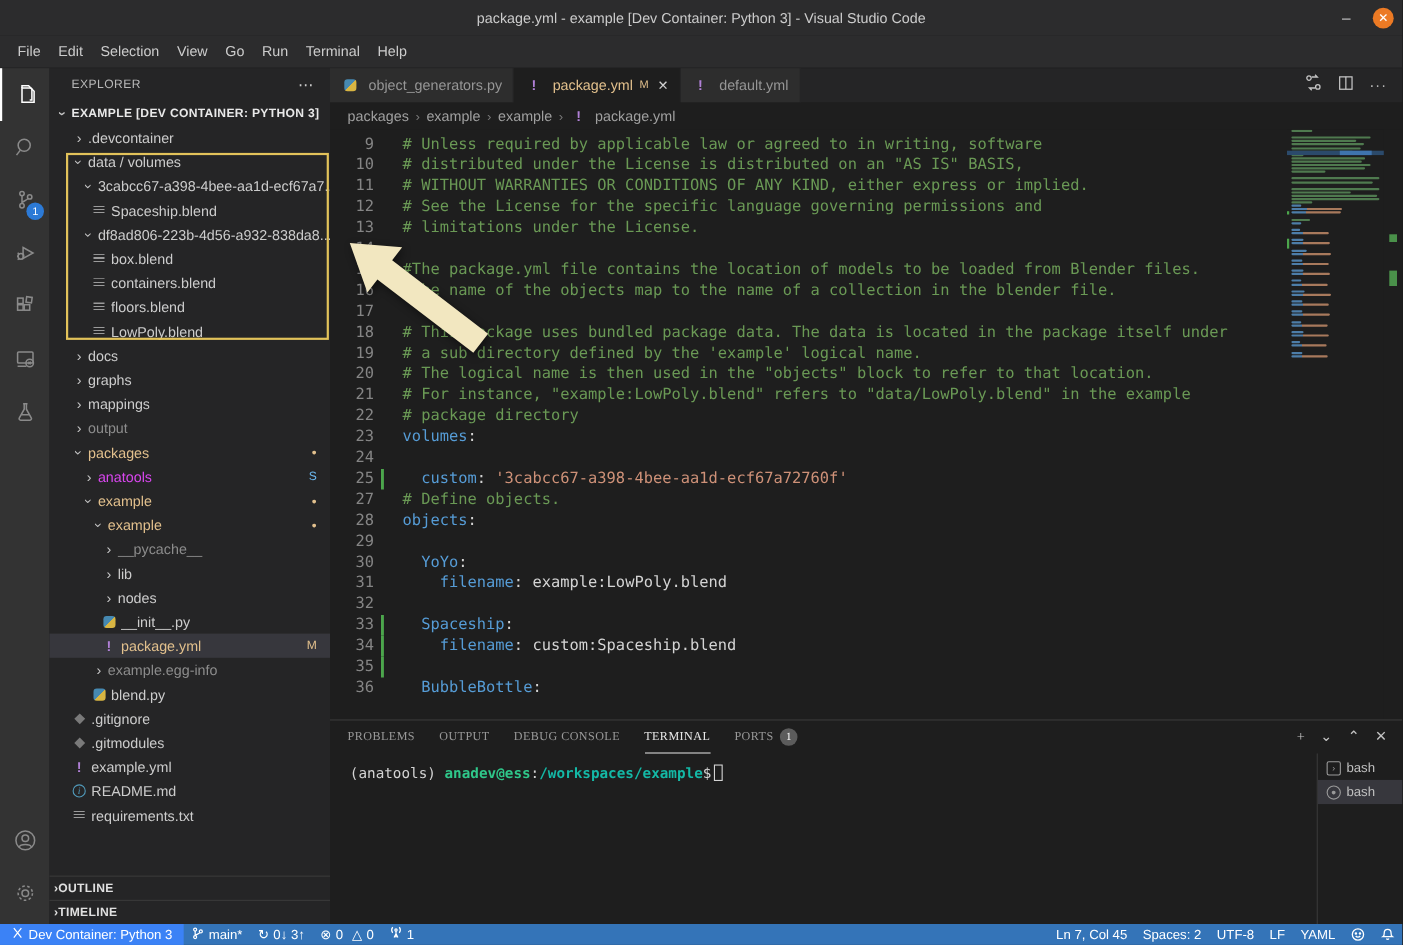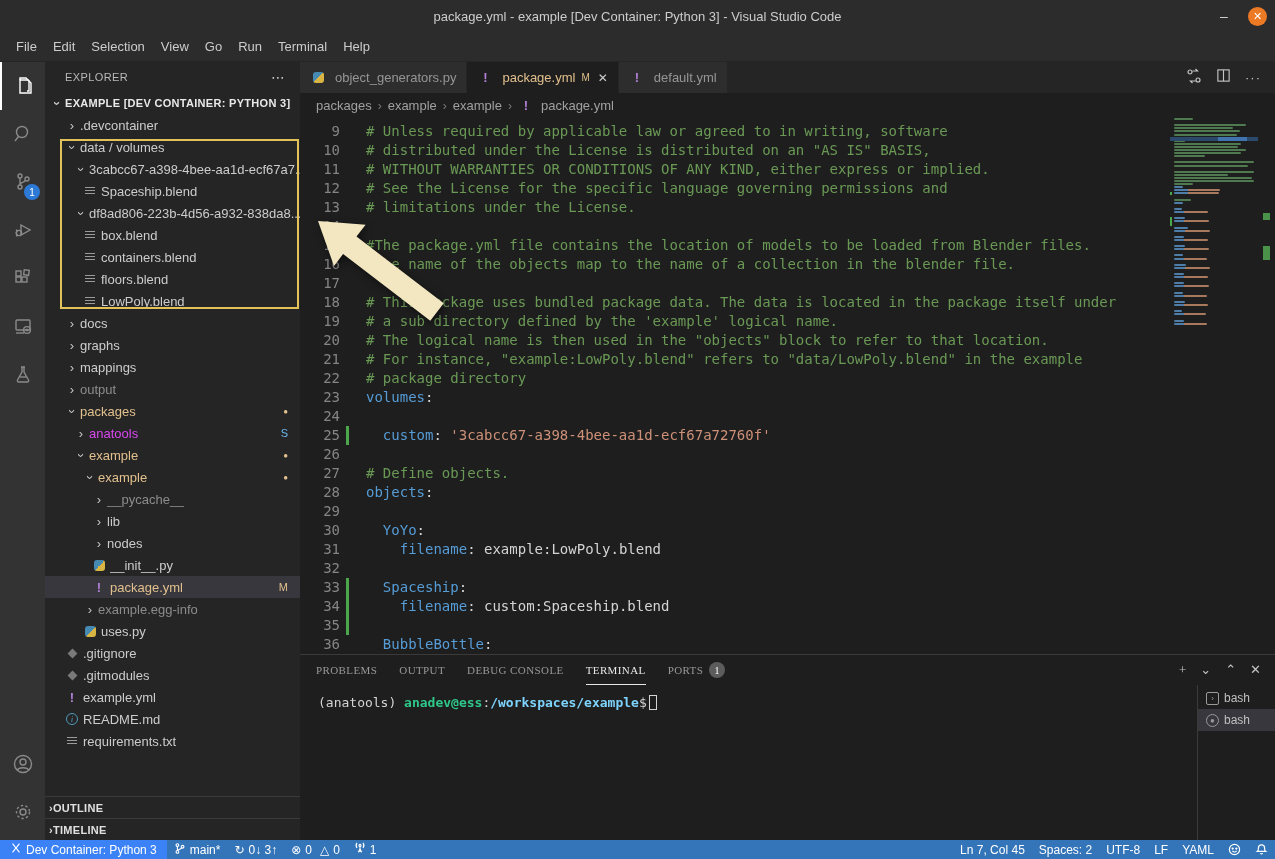--- a/index.html
+++ b/index.html
@@ -99,21 +99,21 @@
   
   .panel { height:186px; flex:none; border-top:1px solid #3a3a3a; background:#1e1e1e; display:flex; flex-direction:column; position:relative; }
   .panel-tabs { height:30px; display:flex; align-items:center; gap:22px; padding-left:16px; flex:none;font-family:Liberation Serif, serif; }
   .panel-tab { font-size:11px; letter-spacing:.4px; color:#989898; height:100%; display:flex; align-items:center; gap:6px; }
   .panel-tab.active { color:#e7e7e7; box-shadow:inset 0 -1px 0 0 #e7e7e7; }
   .panel-badge { width:16px; height:16px; border-radius:50%; background:#5c5c5c; color:#fff; font-size:10px; display:flex; align-items:center; justify-content:center; }
   .panel-actions { margin-left:auto; display:flex; align-items:center; gap:14px; padding-right:14px; color:#c5c5c5; font-size:13px; }
   .panel-actions span { display:inline-flex; }
   .term-body { flex:1; display:flex; min-height:0; }
   .term-content { flex:1; padding:10px 0 0 18px; font-family:"DejaVu Sans Mono","Liberation Mono",monospace; font-size:13px; color:#d4d4d4; }
-  .tt-user { color:#2fc78a; font-weight:bold; } .tt-path { color:#7dd3fc; font-weight:bold; }
+  .tt-user { color:#2fc78a; font-weight:bold; } .tt-path { color:#14b8a6; font-weight:bold; }
   .term-cursor { display:inline-block; width:8px; height:15px; border:1px solid #d4d4d4; vertical-align:-3px; margin-left:2px; }
   .term-list { width:78px; flex:none; border-left:1px solid #3a3a3a; display:flex; flex-direction:column; padding-top:2px; }
   .term-row { height:22px; display:flex; align-items:center; gap:5px; padding-left:8px; color:#c0c0c0; font-size:12px; }
   .term-row.selected { background:#37373d; }
   .ticon { width:13px; height:13px; display:inline-flex; align-items:center; justify-content:center; border:1px solid #9a9a9a; border-radius:2px; color:#9a9a9a; font-size:8px; }
   .ticon.round { border-radius:50%; }
 
   
   .statusbar { height:19px; background:#3474b8; display:flex; align-items:center; font-size:12px; color:#ffffff; flex:none; }
   .st-item { display:flex; align-items:center; gap:4px; padding:0 7px; height:100%; white-space:nowrap; }
@@ -338,21 +338,21 @@
             <span class="tree-badge badge-M">M</span>
           </div>
           <div class="tree-row" style="padding-left: 37px;">
             <span class="chev">›</span>
             <span class="tlabel fc-ignored">example.egg-info</span>
           </div>
           <div class="tree-row" style="padding-left: 37px;">
             <span class="ficon">
               <span class="icon-python"></span>
             </span>
-            <span class="tlabel fc-normal">uses.py</span>
+            <span class="tlabel fc-normal">blend.py</span>
           </div>
           <div class="tree-row" style="padding-left: 19px;">
             <span class="ficon">
               <span class="icon-git"></span>
             </span>
             <span class="tlabel fc-normal">.gitignore</span>
           </div>
           <div class="tree-row" style="padding-left: 19px;">
             <span class="ficon">
               <span class="icon-git"></span>
@@ -518,25 +518,20 @@
               <span class="code-text"><span class="tk-k">volumes</span><span class="tk-p">:</span></span>
             </div>
             <div class="code-line">
               <span class="ln">24</span>
               <span class="gut"></span>
             </div>
             <div class="code-line">
               <span class="ln">25</span>
               <span class="gut mod"></span>
               <span class="code-text"><span class="tk-p">  </span><span class="tk-k">custom</span><span class="tk-p">: </span><span class="tk-s">'3cabcc67-a398-4bee-aa1d-ecf67a72760f'</span></span>
-            </div>
-            <div class="code-line">
-              <span class="ln">26</span>
-              <span class="gut"></span>
-              <span class="code-text"></span>
             </div>
             <div class="code-line">
               <span class="ln">27</span>
               <span class="gut"></span>
               <span class="code-text"><span class="tk-c"># Define objects.</span></span>
             </div>
             <div class="code-line">
               <span class="ln">28</span>
               <span class="gut"></span>
               <span class="code-text"><span class="tk-k">objects</span><span class="tk-p">:</span></span>

